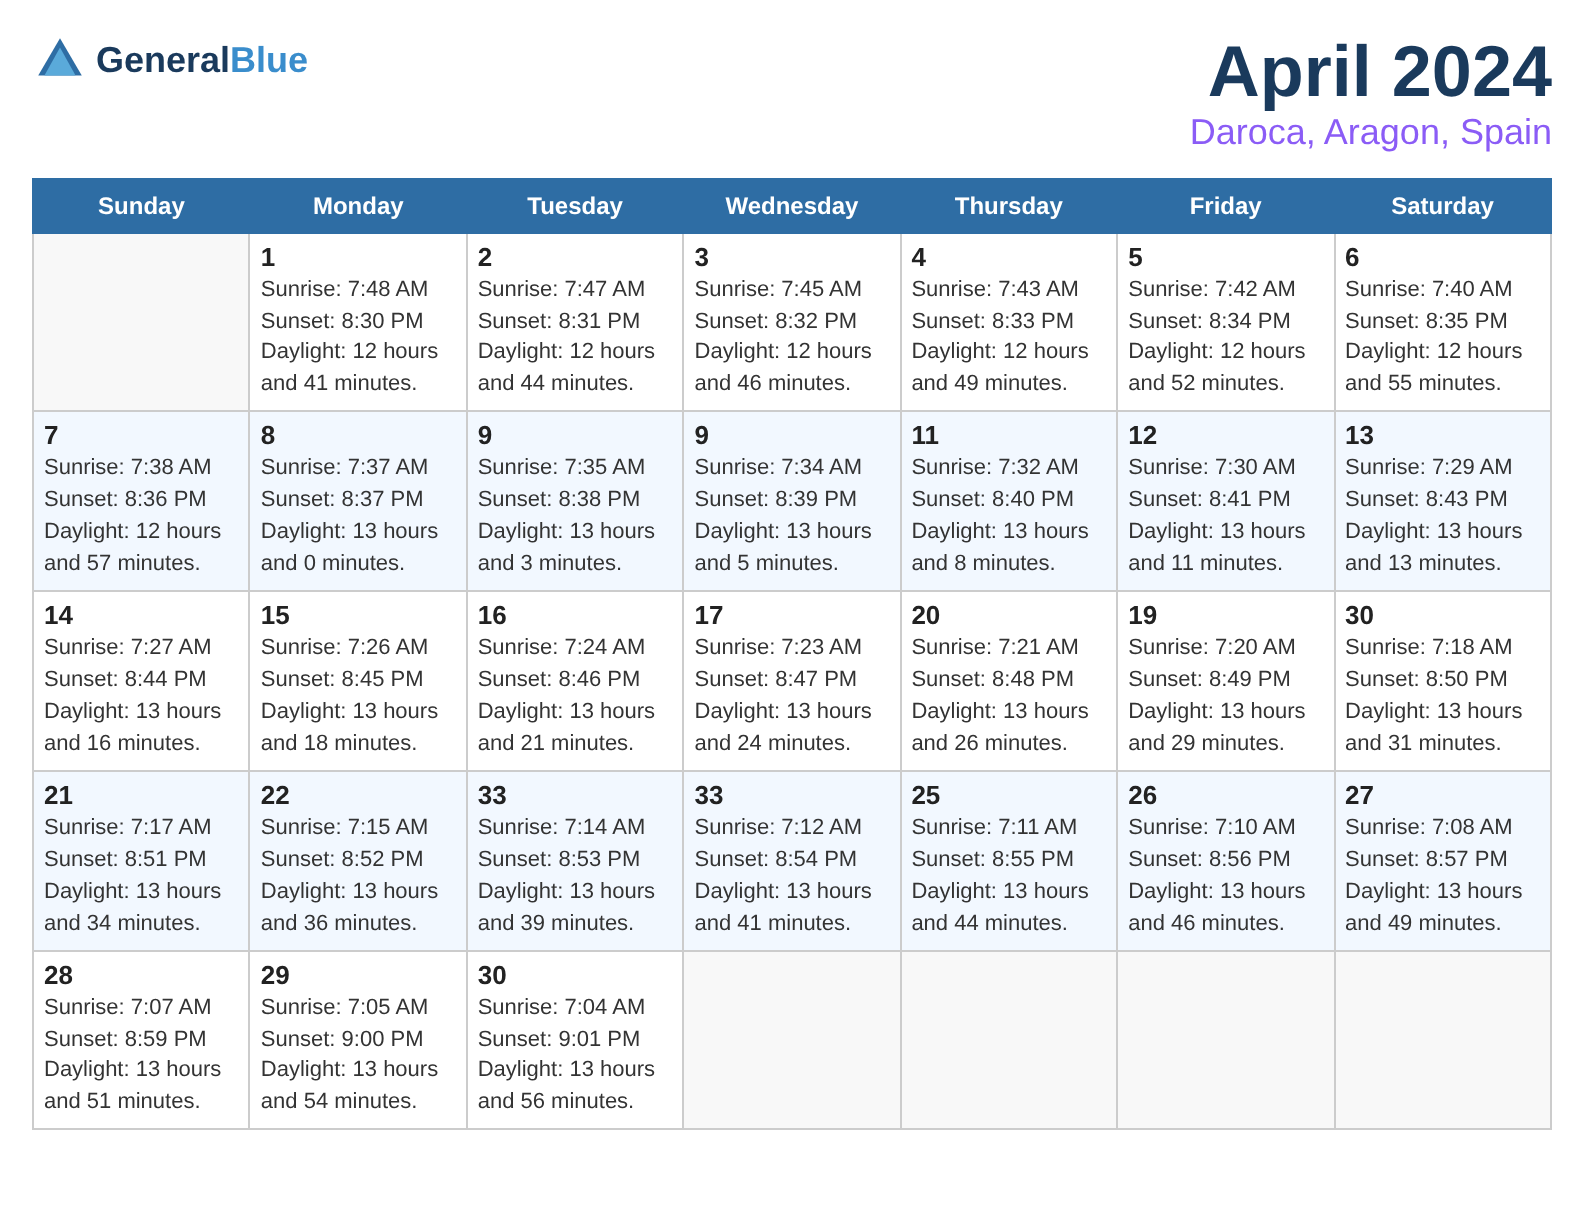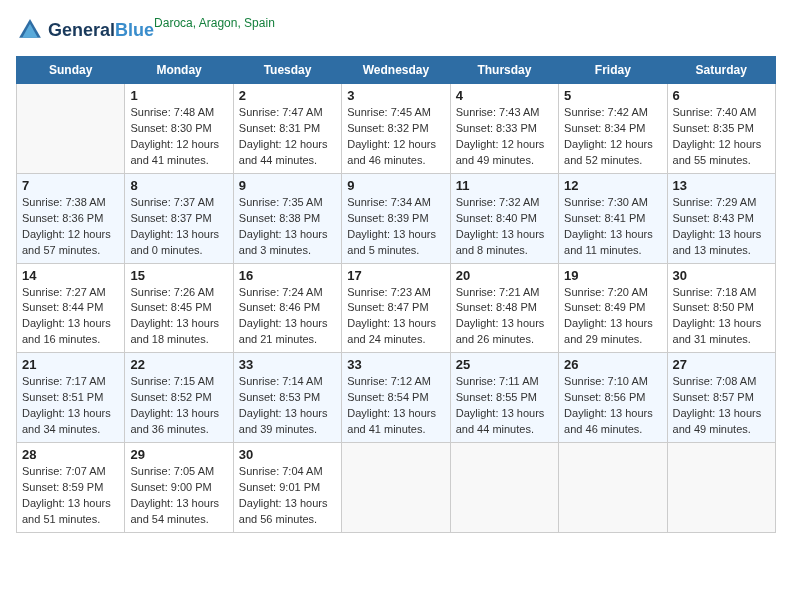--- a/index.html
+++ b/index.html
@@ -5,20 +5,21 @@
     * { box-sizing: border-box; margin: 0; padding: 0; }
     body {
       font-family: Arial, sans-serif;
       background: #fff;
       width: 792px;
       min-height: 612px;
       padding: 16px;
     }
     .header-area {
       display: flex;
+      justify-content: space-between;
       align-items: flex-start;
       margin-bottom: 12px;
     }
     .logo {
       display: flex;
       align-items: center;
       gap: 4px;
     }
     .logo-text-general {
       font-size: 18px;
@@ -37,22 +38,22 @@
     .title-area {
       text-align: right;
     }
     .month-title {
       font-size: 36px;
       font-weight: bold;
       color: #1a3a5c;
       line-height: 1.1;
     }
     .location-subtitle {
-      font-size: 12px;
-      color: #15803d;
+      font-size: 18px;
+      color: #8b5cf6;
     }
     table {
       width: 100%;
       border-collapse: collapse;
       font-size: 10px;
     }
     th {
       background-color: #2e6da4;
       color: #fff;
       text-align: center;
@@ -101,20 +102,21 @@
   <div class="logo">
     <svg class="logo-icon" viewBox="0 0 36 36" xmlns="http://www.w3.org/2000/svg">
       <polygon points="18,4 32,28 4,28" fill="#2e6da4"></polygon>
       <polygon points="18,10 28,28 8,28" fill="#5aaada"></polygon>
     </svg>
     <div>
       <span class="logo-text-general">General</span><span class="logo-text-blue">Blue</span>
     </div>
   </div>
   <div class="title-area">
+    <div class="month-title">April 2024</div>
     <div class="location-subtitle">Daroca, Aragon, Spain</div>
   </div>
 </div>
 
 <table>
   <thead>
     <tr>
     <th>Sunday</th>
         <th>Monday</th>
         <th>Tuesday</th>

